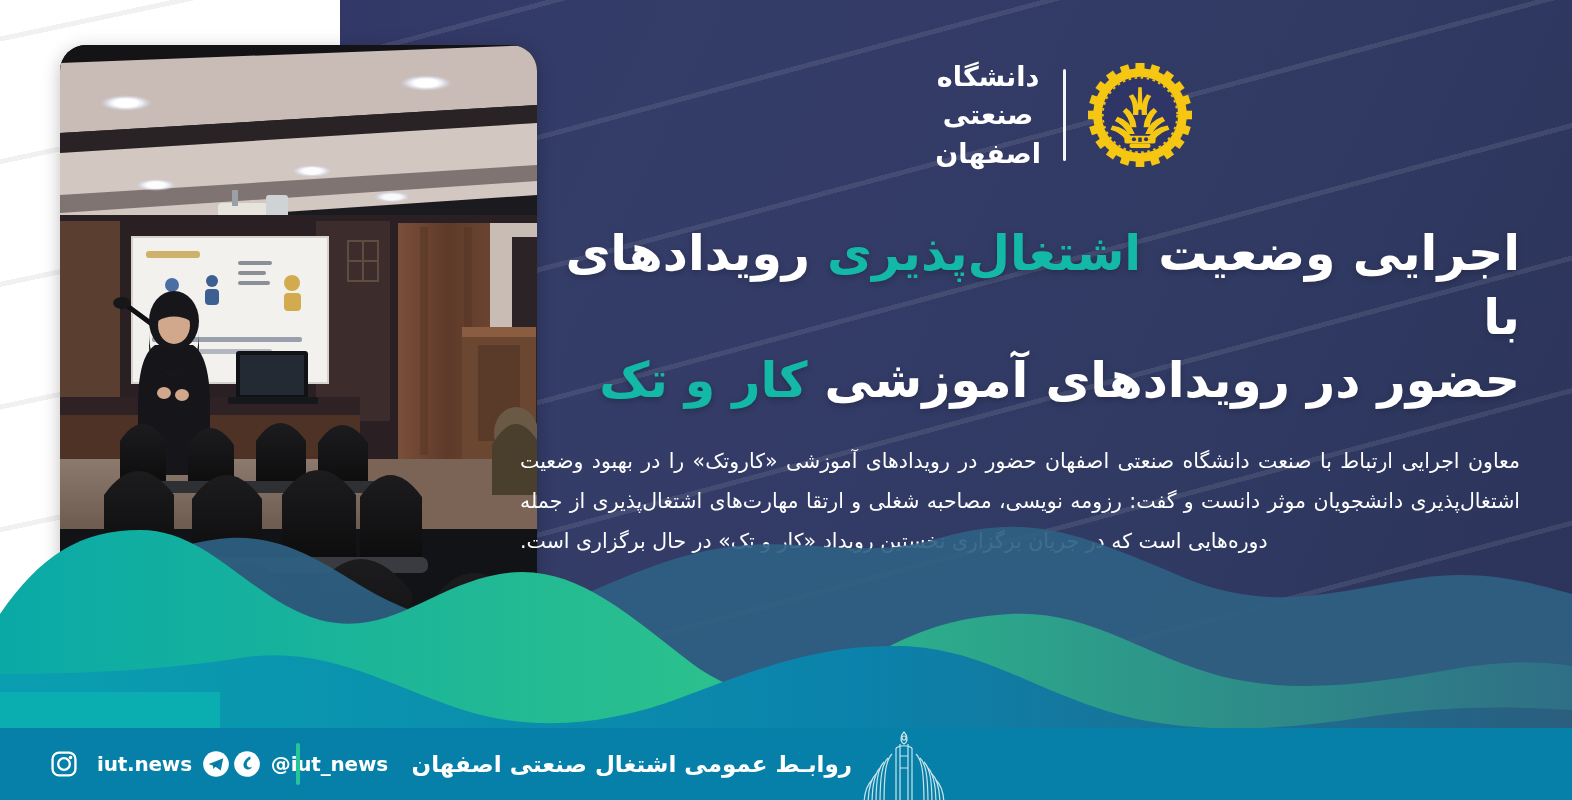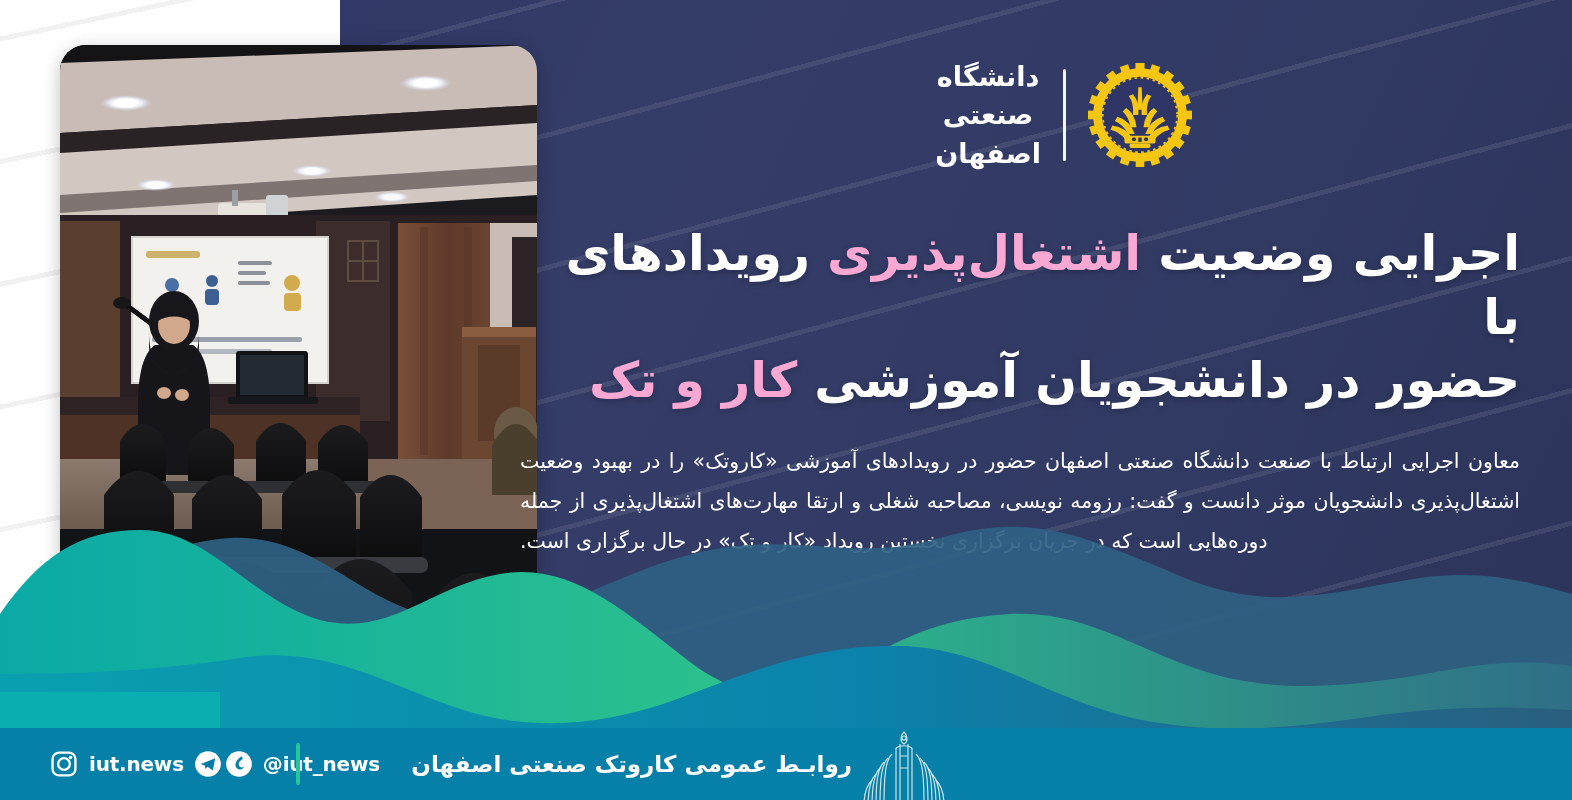--- a/index.html
+++ b/index.html
@@ -112,21 +112,21 @@
     width: 1000px;
     text-align: right;
     direction: rtl;
     color: #ffffff;
     font-size: 49px;
     font-weight: bold;
     line-height: 1.30;
     letter-spacing: -0.3px;
     text-shadow: 0 2px 6px rgba(0,0,0,0.22);
   }
-  .hl-accent { color: #f9a8d4; }
+  .hl-accent { color: #14b8a6; }
 
   
   .body-text {
     position: absolute;
     right: 52px;
     top: 442px;
     width: 1000px;
     text-align: justify;
     text-align-last: left;
     direction: rtl;
@@ -208,21 +208,21 @@
     display: flex;
     align-items: center;
     gap: 10px;
     direction: ltr;
     padding-left: 50px;
     width: 330px;
   }
   .social-item {
     display: flex;
     align-items: center;
-    gap: 11px;
+    gap: 19px;
     text-align: right;
   }
   .social-icon { width: 28px; height: 28px; display: block; }
   .social-label {
     color: #ffffff;
     font-size: 20px;
     font-weight: bold;
     letter-spacing: -0.2px;
     white-space: nowrap;
   }
@@ -491,21 +491,21 @@
       </g>
     </svg>
     <div class="brand-divider"></div>
     <div class="brand-name">دانشگاه
 صنعتی
 اصفهان</div>
   </div>
 
   <div class="headline">
     <span>اجرایی وضعیت </span><span class="hl-accent">اشتغال‌پذیری</span><span> رویدادهای با</span><br>
-    <span>حضور در دانشجویان آموزشی </span><span class="hl-accent">کار و تک</span>
+    <span>حضور در رویدادهای آموزشی </span><span class="hl-accent">کار و تک</span>
   </div>
 
   <div class="body-text">معاون اجرایی ارتباط با صنعت دانشگاه صنعتی اصفهان حضور در رویدادهای آموزشی «کاروتک» را در بهبود وضعیت اشتغال‌پذیری دانشجویان موثر دانست و گفت: رزومه نویسی، مصاحبه شغلی و ارتقا مهارت‌های اشتغال‌پذیری از جمله دوره‌هایی است که در جریان برگزاری نخستین رویداد «کار و تک» در حال برگزاری است.</div>
 
   <div class="waves">
     <svg viewBox="0 0 1572 260" preserveAspectRatio="none" aria-hidden="true">
       <defs>
         <linearGradient id="wv1" x1="0" y1="0" x2="1" y2="0">
           <stop offset="0%" stop-color="#0aa9a6"></stop>
           <stop offset="45%" stop-color="#2bc08d"></stop>
@@ -564,21 +564,21 @@
           <path d="M14.6 5.4 C12.2 6.6 10.1 8.6 9.2 11.2 C8.4 13.4 9.4 15.8 11.6 16.6
                    C13.6 17.3 15.8 16.2 16.4 14.2 C15.2 15.2 13.6 15.2 12.6 14.2
                    C11.4 13 11.6 11 12.8 9.6 C13.4 8.8 14.2 8.2 15.2 7.8 Z" fill="#0680a8"></path>
         </svg>
       </div>
       <span class="social-label">@iut_news</span>
     </div>
 
     <div class="footer-sep"></div>
 
-    <div class="footer-org">روابـط عمومی کاروتک صنعتی اصفهان</div>
+    <div class="footer-org">روابـط عمومی اشتغال صنعتی اصفهان</div>
 
     <div class="footer-building">
       <svg viewBox="0 0 96 78" aria-hidden="true">
         <g fill="none" stroke="#ffffff" stroke-width="1.2" opacity="0.88">
 
           <path d="M48 4 C44 8 44 14 48 16 C52 14 52 8 48 4 Z"></path>
           <circle cx="48" cy="10" r="2"></circle>
           <path d="M44 16 L44 78 M52 16 L52 78"></path>
           <path d="M40 20 L40 78 M56 20 L56 78"></path>
           <path d="M40 20 C44 17 52 17 56 20"></path>

